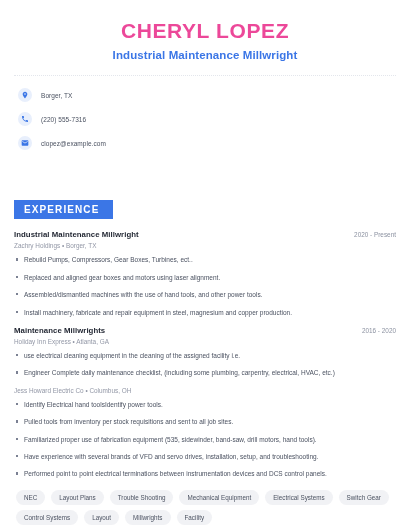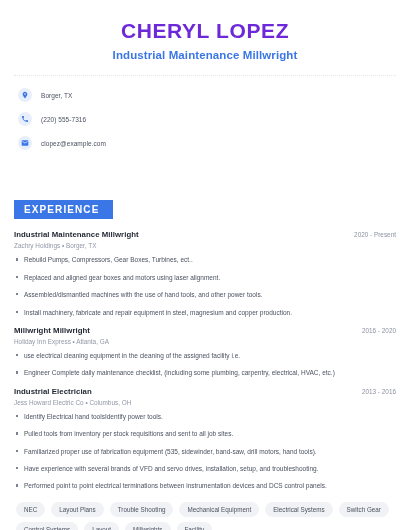--- a/index.html
+++ b/index.html
@@ -24,21 +24,21 @@
 
   
   .header {
     padding-top: 18px;
     text-align: center;
   }
   .full-name {
     font-size: 21px;
     font-weight: bold;
     letter-spacing: 0.6px;
-    color: #6d28d9;
+    color: #ec4899;
     margin: 0;
     line-height: 1.25;
   }
   .job-title {
     font-size: 11.5px;
     font-weight: bold;
     color: #3b76e6;
     margin: 5px 0 0 0;
     letter-spacing: 0.1px;
   }
@@ -226,35 +226,31 @@
       <ul class="bullets">
         <li>Rebuild Pumps, Compressors, Gear Boxes, Turbines, ect..</li>
         <li>Replaced and aligned gear boxes and motors using laser alignment.</li>
         <li>Assembled/dismantled machines with the use of hand tools, and other power tools.</li>
         <li>Install machinery, fabricate and repair equipment in steel, magnesium and copper production.</li>
       </ul>
     </div>
 
     <div class="job">
       <div class="job-head">
-        <span class="job-role">Millwright Millwright</span>
+        <span class="job-role">Maintenance Millwrights</span>
         <span class="job-dates">2016 - 2020</span>
       </div>
       <div class="job-meta">Holiday Inn Express • Atlanta, GA</div>
       <ul class="bullets">
         <li>use electrical cleaning equipment in the cleaning of the assigned facility i.e.</li>
         <li>Engineer Complete daily maintenance checklist, (including some plumbing, carpentry, electrical, HVAC, etc.)</li>
       </ul>
     </div>
 
     <div class="job">
-      <div class="job-head">
-        <span class="job-role">Industrial Electrician</span>
-        <span class="job-dates">2013 - 2016</span>
-      </div>
       <div class="job-meta">Jess Howard Electric Co • Columbus, OH</div>
       <ul class="bullets">
         <li>Identify Electrical hand toolsIdentify power tools.</li>
         <li>Pulled tools from inventory per stock requisitions and sent to all job sites.</li>
         <li>Familiarized proper use of fabrication equipment (535, sidewinder, band-saw, drill motors, hand tools).</li>
         <li>Have experience with several brands of VFD and servo drives, installation, setup, and troubleshooting.</li>
         <li>Performed point to point electrical terminations between instrumentation devices and DCS control panels.</li>
       </ul>
     </div>
 

